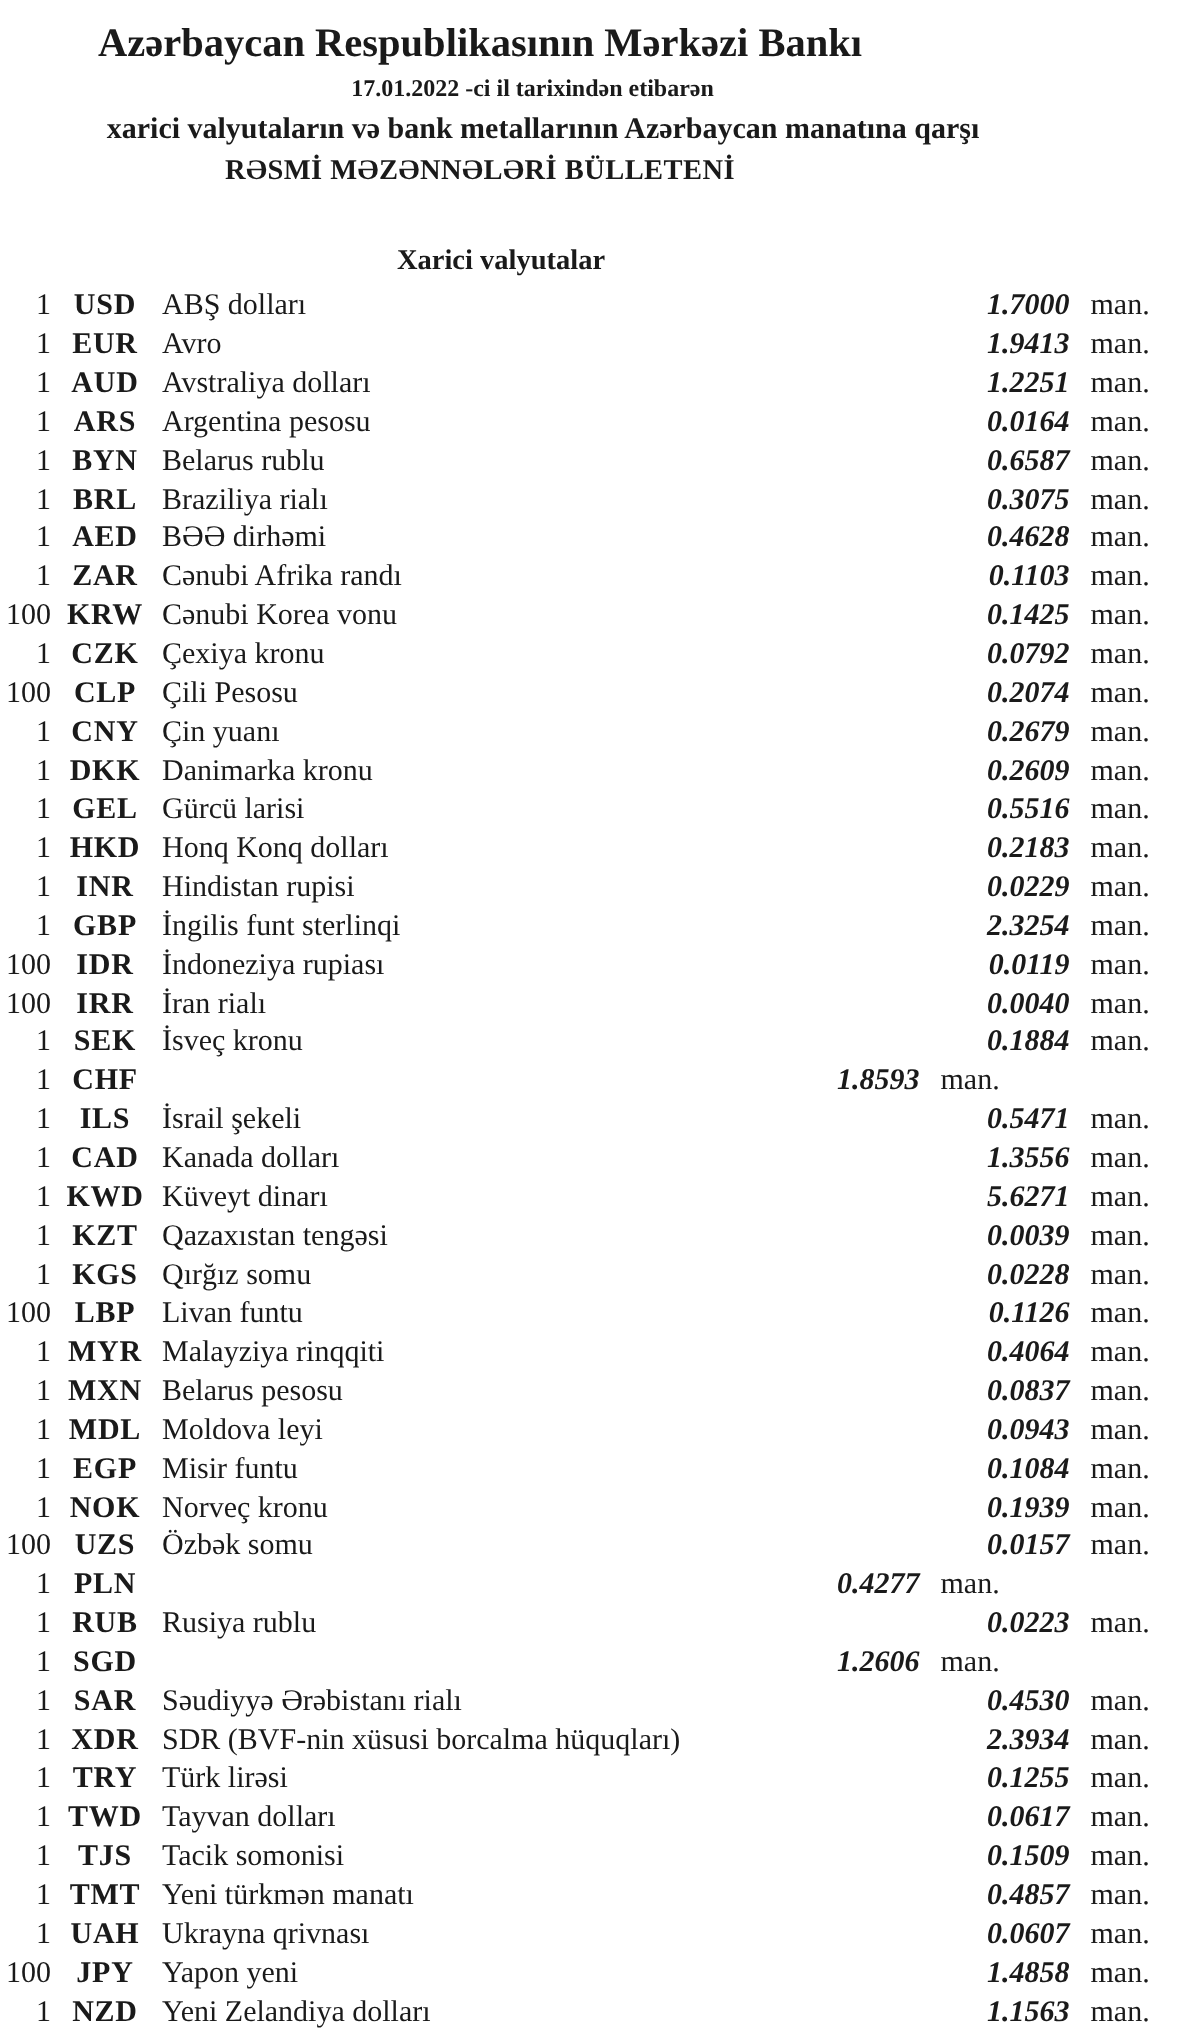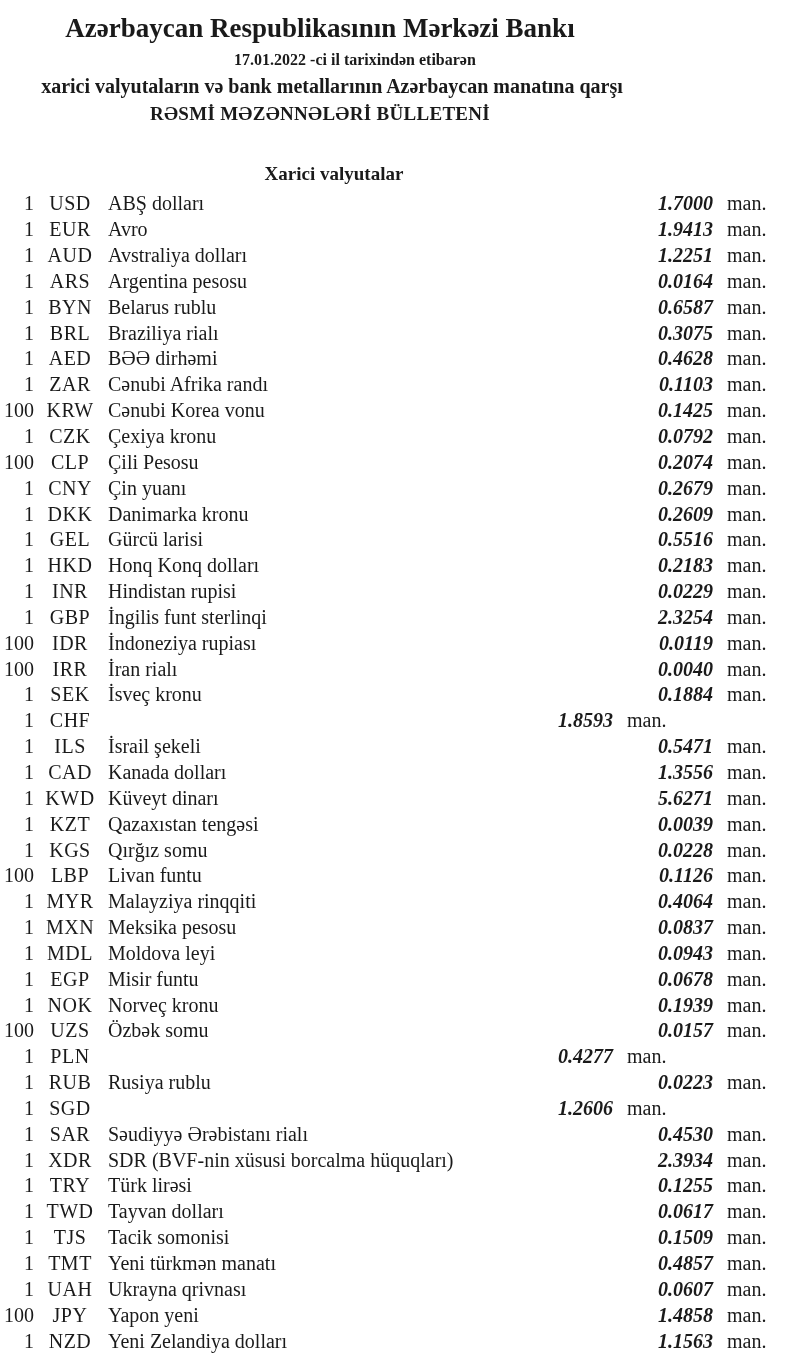--- a/index.html
+++ b/index.html
@@ -13,40 +13,40 @@
     color:var(--text);
     font-family:"Liberation Serif","DejaVu Serif",serif;
     overflow:hidden;
   }
   .page{position:relative;width:640px;height:1353px;background:var(--bg);}
 
   
   .hline{position:absolute;left:0;width:100%;text-align:center;font-weight:bold;box-sizing:border-box;white-space:nowrap;}
   .title{top:10px;font-size:27px;line-height:36px;}
   .sub-date{top:48px;font-size:16px;line-height:24px;padding-left:70px;}
-  .sub-scope{top:74px;font-size:20px;line-height:25px;padding-left:24px;}
+  .sub-scope{top:74px;font-size:20px;line-height:25px;padding-left:24px;margin-left:30px;}
   .sub-bulletin{top:101px;font-size:19px;line-height:25px;letter-spacing:0.3px;}
 
   .section-heading{
     position:absolute;top:162px;left:0;width:100%;
     text-align:center;font-size:19px;line-height:24px;font-weight:bold;
     padding-left:28px;box-sizing:border-box;
   }
 
   
   .rows{position:absolute;top:191px;left:0;width:800px;}
   .row{
     display:grid;
     grid-template-columns:34px 72px 1fr 100px 87px;
     height:25.85px;
     align-items:center;
     font-size:20px;
   }
   .qty{text-align:right;}
-  .code{text-align:center;letter-spacing:0.5px;}
+  .code{text-align:center;letter-spacing:0.5px;font-weight:bold;}
   .name{padding-left:2px;overflow:hidden;white-space:nowrap;}
   .rate{text-align:right;font-weight:bold;font-style:italic;}
   .unit{padding-left:14px;}
 </style>
 </head>
 <body>
 
 <div class="page">
 
   <div class="hline title">Azərbaycan Respublikasının Mərkəzi Bankı</div>
@@ -251,36 +251,36 @@
       <div class="row">
       <span class="qty">1</span>
       <span class="code">MYR</span>
       <span class="name">Malayziya rinqqiti</span>
       <span class="rate">0.4064</span>
       <span class="unit">man.</span>
     </div>
       <div class="row">
       <span class="qty">1</span>
       <span class="code">MXN</span>
-      <span class="name">Meksika pesosu</span>
+      <span class="name">Belarus pesosu</span>
       <span class="rate">0.0837</span>
       <span class="unit">man.</span>
     </div>
       <div class="row">
       <span class="qty">1</span>
       <span class="code">MDL</span>
       <span class="name">Moldova leyi</span>
       <span class="rate">0.0943</span>
       <span class="unit">man.</span>
     </div>
       <div class="row">
       <span class="qty">1</span>
       <span class="code">EGP</span>
       <span class="name">Misir funtu</span>
-      <span class="rate">0.0678</span>
+      <span class="rate">0.1084</span>
       <span class="unit">man.</span>
     </div>
       <div class="row">
       <span class="qty">1</span>
       <span class="code">NOK</span>
       <span class="name">Norveç kronu</span>
       <span class="rate">0.1939</span>
       <span class="unit">man.</span>
     </div>
       <div class="row">

